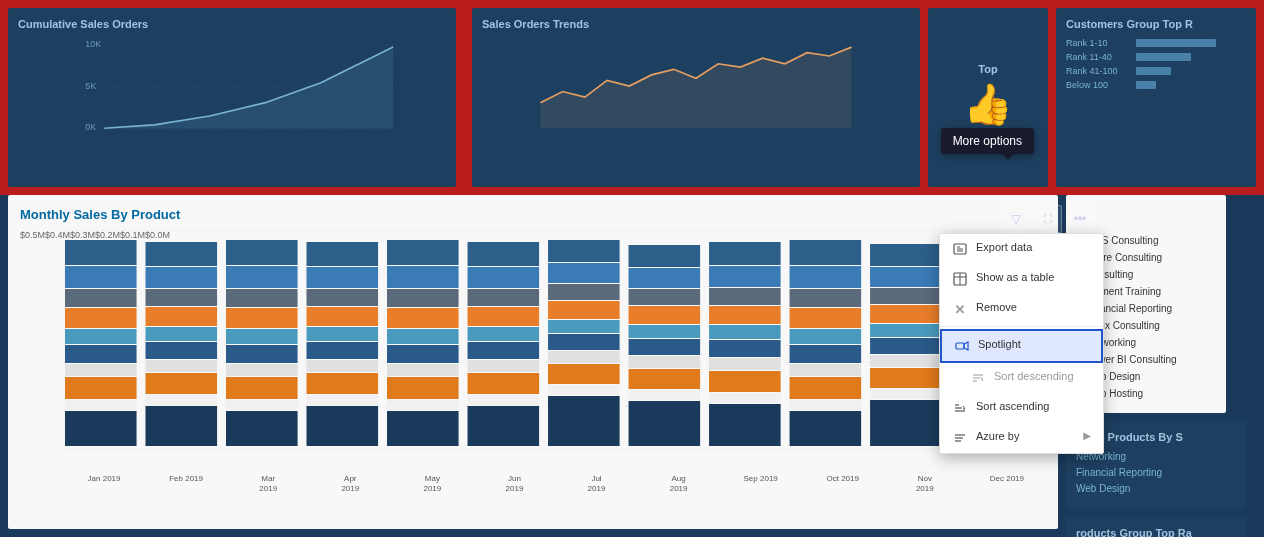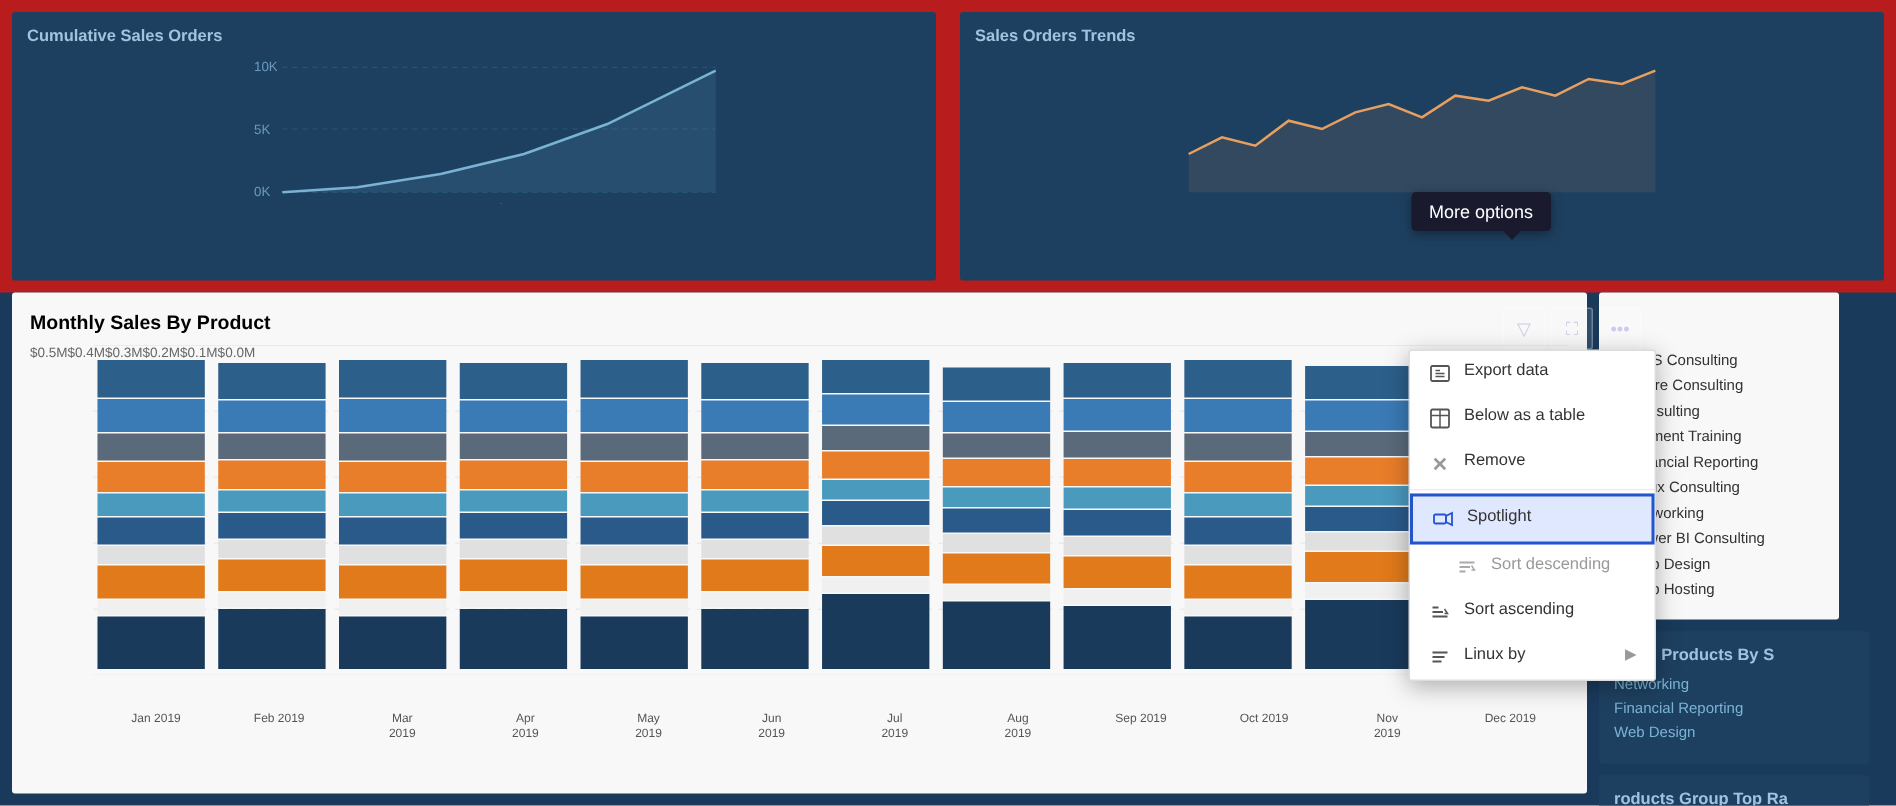--- a/index.html
+++ b/index.html
@@ -101,21 +101,21 @@
     .monthly-chart {
       flex: 1;
       background: #f8f8f8;
       margin: 0 8px 8px 8px;
       border-radius: 2px;
       padding: 12px;
       position: relative;
     }
 
     .monthly-chart-title {
-      color: #000000;
+      color: #0369a1;
       font-size: 13px;
       font-weight: 700;
       margin-bottom: 8px;
     }
 
     .y-axis {
       position: absolute;
       left: 0;
       top: 0;
       height: 220px;
@@ -338,21 +338,44 @@
 
   <div class="top-chart">
     <div class="top-chart-title">Sales Orders Trends</div>
     <svg class="svg-chart" viewBox="0 0 300 90">
       <path d="M10,60 L30,50 L50,55 L70,40 L90,45 L110,35 L130,30 L150,38 L170,25 L190,28 L210,20 L230,25 L250,15 L270,18 L290,10" fill="none" stroke="#e8a060" stroke-width="1.5"></path>
 
       <path d="M10,60 L30,50 L50,55 L70,40 L90,45 L110,35 L130,30 L150,38 L170,25 L190,28 L210,20 L230,25 L250,15 L270,18 L290,10 L290,83 L10,83 Z" fill="rgba(232,160,96,0.1)"></path>
     </svg>
   </div>
 
-
+  <div class="thumbs-up-widget">
+    <div class="top-chart-title">Top</div>
+    <div class="thumbs-icon">👍</div>
+  </div>
+
+  <div class="customers-group-chart">
+    <div class="customers-group-title">Customers Group Top R</div>
+    <div class="rank-row">
+      <span class="rank-label" style="color:#7ab3d4;font-size:9px;">Rank 1-10</span>
+      <div class="rank-bar" style="width:80px;background:#4a7fa8;"></div>
+    </div>
+    <div class="rank-row">
+      <span class="rank-label" style="color:#7ab3d4;font-size:9px;">Rank 11-40</span>
+      <div class="rank-bar" style="width:55px;background:#4a7fa8;"></div>
+    </div>
+    <div class="rank-row">
+      <span class="rank-label" style="color:#7ab3d4;font-size:9px;">Rank 41-100</span>
+      <div class="rank-bar" style="width:35px;background:#4a7fa8;"></div>
+    </div>
+    <div class="rank-row">
+      <span class="rank-label" style="color:#7ab3d4;font-size:9px;">Below 100</span>
+      <div class="rank-bar" style="width:20px;background:#4a7fa8;"></div>
+    </div>
+  </div>
 
 </div>
 
 <div class="toolbar">
   <div class="toolbar-btn" title="Filter">
     <span>▽</span>
   </div>
   <div class="toolbar-btn" title="Expand">
     <span>⛶</span>
   </div>
@@ -636,21 +659,21 @@
     <span>Export data</span>
   </div>
   <div class="menu-item">
     <span class="menu-icon">
       <svg width="14" height="14" viewBox="0 0 14 14" fill="none">
         <rect x="1" y="1" width="12" height="12" rx="1" stroke="#555" stroke-width="1.2" fill="none"></rect>
         <line x1="1" y1="5" x2="13" y2="5" stroke="#555" stroke-width="1"></line>
         <line x1="7" y1="1" x2="7" y2="13" stroke="#555" stroke-width="1"></line>
       </svg>
     </span>
-    <span>Below as a table</span>
+    <span>Show as a table</span>
   </div>
   <div class="menu-item">
     <span class="menu-icon" style="color:#999;font-weight:bold;font-size:13px;">✕</span>
     <span>Remove</span>
   </div>
   <div class="menu-divider"></div>
   <div class="menu-item highlighted">
     <span class="menu-icon">
       <svg width="14" height="14" viewBox="0 0 14 14" fill="none">
         <rect x="1" y="4" width="8" height="6" rx="1" stroke="#2255cc" stroke-width="1.2" fill="none"></rect>
@@ -682,16 +705,16 @@
     <span>Sort ascending</span>
   </div>
   <div class="menu-item">
     <span class="menu-icon">
       <svg width="14" height="14" viewBox="0 0 14 14" fill="none">
         <line x1="2" y1="4" x2="12" y2="4" stroke="#555" stroke-width="1.2"></line>
         <line x1="2" y1="7" x2="10" y2="7" stroke="#555" stroke-width="1.2"></line>
         <line x1="2" y1="10" x2="8" y2="10" stroke="#555" stroke-width="1.2"></line>
       </svg>
     </span>
-    <span>Linux by</span>
+    <span>Azure by</span>
     <span class="arrow">▶</span>
   </div>
 </div>
 
 </body></html>

